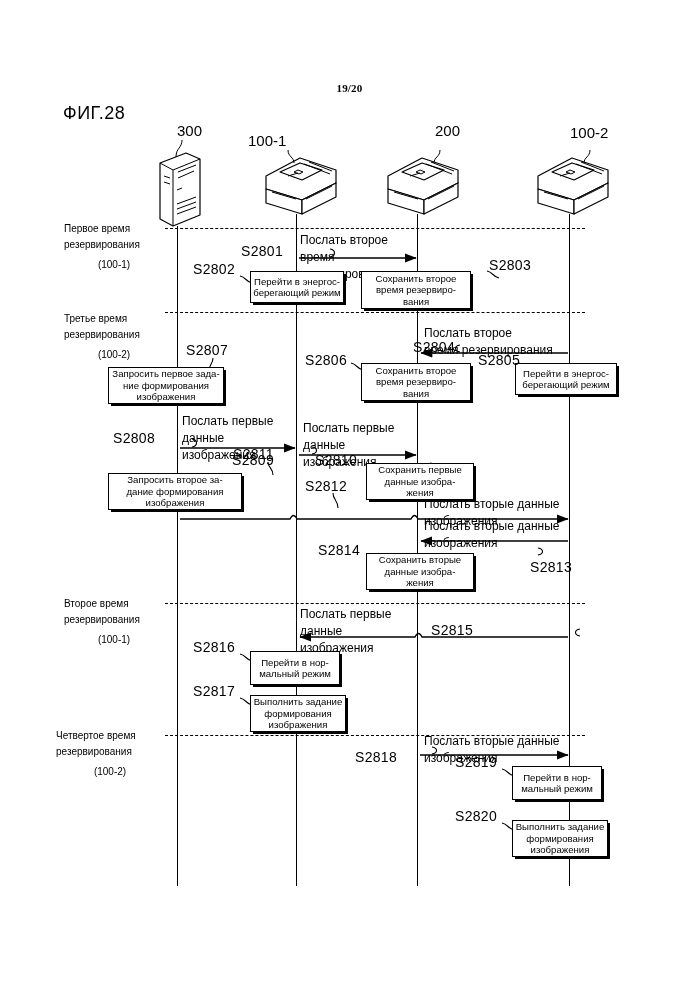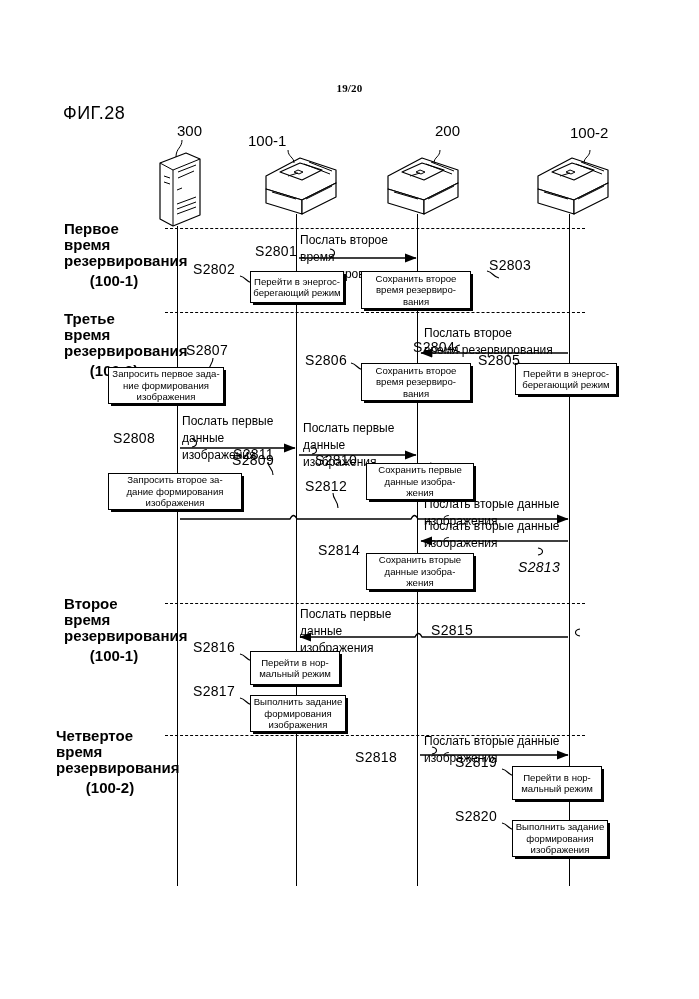--- a/index.html
+++ b/index.html
@@ -15,21 +15,21 @@
 
   #fig-label{left:63px;top:103px;font-size:18px;letter-spacing:.5px;}
 
   
   .lifeline{position:absolute;width:0;border-left:1.6px solid #000;}
 
   
   .phase-line{position:absolute;height:0;border-top:1.5px dashed #000;}
 
   
-  .phase-cap{position:absolute;font-size:15px;line-height:16px;text-align:left;font-weight:bold;}
+  .phase-cap{position:absolute;font-size:10px;line-height:16px;text-align:left;}
   .phase-cap .sub{display:block;text-align:center;padding-top:4px;}
 
   
   .dev-label{position:absolute;font-size:15px;}
 
   
   .pbox{position:absolute;box-sizing:border-box;border:1.4px solid #000;background:#fff;
         font-size:9.6px;line-height:11.4px;text-align:center;
         display:flex;align-items:center;justify-content:center;
         padding:1px 2px;box-shadow:2.5px 2.5px 0 -0.5px #000;}
@@ -293,33 +293,33 @@
     <span style="white-space:pre-line;">Перейти в нор-
 мальный режим</span>
     </div>
 
   <div class="pbox" style="left:512px;top:820px;width:96px;height:37px;">
     <span style="white-space:pre-line;">Выполнить задание
 формирования
 изображения</span>
     </div>
 
-  <div class="sid abs" style="left:255px;top:243px;">S2801</div>
+  <div class="sid abs" style="left:241px;top:243px;">S2801</div>
   <div class="sid abs" style="left:193px;top:261px;">S2802</div>
   <div class="sid abs" style="left:489px;top:257px;">S2803</div>
   <div class="sid abs" style="left:413px;top:339px;">S2804</div>
   <div class="sid abs" style="left:478px;top:352px;">S2805</div>
   <div class="sid abs" style="left:305px;top:352px;">S2806</div>
   <div class="sid abs" style="left:186px;top:342px;">S2807</div>
   <div class="sid abs" style="left:113px;top:430px;">S2808</div>
   <div class="sid abs" style="left:232px;top:452px;">S2809</div>
   <div class="sid abs" style="left:315px;top:452px;">S2810</div>
   <div class="sid abs" style="left:233px;top:446px;">S2811</div>
   <div class="sid abs" style="left:305px;top:478px;">S2812</div>
-  <div class="sid abs" style="left:518px;top:559px;font-style:italic;">S2813</div>
+  <div class="sid abs" style="left:530px;top:559px;">S2813</div>
   <div class="sid abs" style="left:318px;top:542px;">S2814</div>
   <div class="sid abs" style="left:431px;top:622px;">S2815</div>
   <div class="sid abs" style="left:193px;top:639px;">S2816</div>
   <div class="sid abs" style="left:193px;top:683px;">S2817</div>
   <div class="sid abs" style="left:355px;top:749px;">S2818</div>
   <div class="sid abs" style="left:455px;top:754px;">S2819</div>
   <div class="sid abs" style="left:455px;top:808px;">S2820</div>
 
 </div>
 

